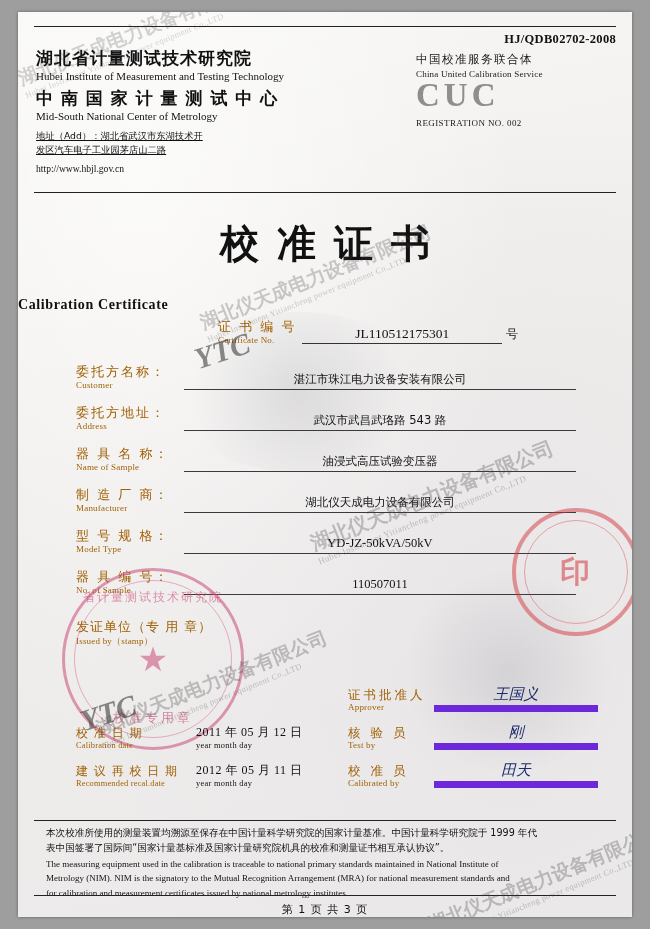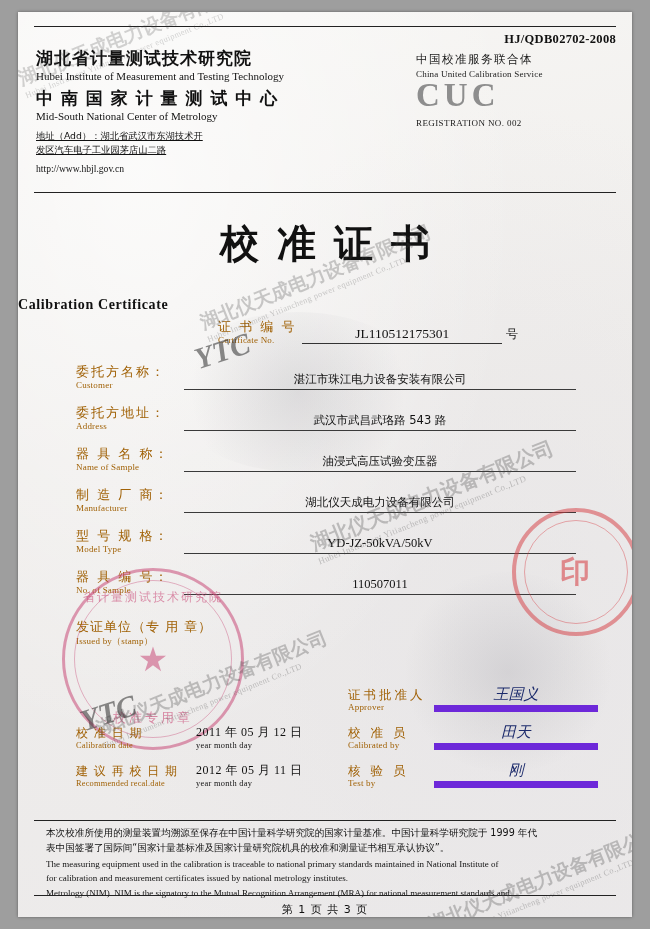--- a/index.html
+++ b/index.html
@@ -326,32 +326,32 @@
     <div class="sigrow">
       <div class="lbl">
         <span class="c">证书批准人</span>
         <span class="e">Approver</span>
       </div>
       <div class="sigval">王国义</div>
     </div>
 
     <div class="sigrow">
       <div class="lbl">
+        <span class="c">核 验 员</span>
+        <span class="e">Test by</span>
+      </div>
+      <div class="sigval">刚</div>
+    </div>
+
+    <div class="sigrow">
+      <div class="lbl">
         <span class="c">校 准 员</span>
         <span class="e">Calibrated by</span>
       </div>
       <div class="sigval">田天</div>
-    </div>
-
-    <div class="sigrow">
-      <div class="lbl">
-        <span class="c">核 验 员</span>
-        <span class="e">Test by</span>
-      </div>
-      <div class="sigval">刚</div>
     </div>
 
   </div>
 
   <div class="dateblock">
 
     <div class="drow">
       <div class="lbl">
         <span class="c">校 准 日 期</span>
         <span class="e">Calibration  date</span>
@@ -373,22 +373,22 @@
       </div>
     </div>
 
   </div>
 
   <div class="border-foot"></div>
   <div class="footnote">
     <div class="fn-cn">本次校准所使用的测量装置均溯源至保存在中国计量科学研究院的国家计量基准。中国计量科学研究院于 1999 年代</div>
     <div class="fn-cn">表中国签署了国际间“国家计量基标准及国家计量研究院机具的校准和测量证书相互承认协议”。</div>
     <div class="fn-en">The measuring equipment used in the calibration is traceable to national primary standards maintained in National Institute of</div>
+    <div class="fn-en">Metrology (NIM). NIM is the signatory to the Mutual Recognition Arrangement (MRA) for national measurement standards and</div>
     <div class="fn-en">for calibration and measurement certificates issued by national metrology institutes.</div>
-    <div class="fn-en">Metrology (NIM). NIM is the signatory to the Mutual Recognition Arrangement (MRA) for national measurement standards and</div>
   </div>
   <div class="border-foot2"></div>
   <div class="pageno">第 1 页 共 3 页</div>
 
   <div class="wm wm1">
     <span>湖北仪天成电力设备有限公司</span>
     <span class="sub">Hubei Instrument Yitiancheng power equipment Co.,LTD</span>
   </div>
   <div class="wm wm2">
     <span>湖北仪天成电力设备有限公司</span>

